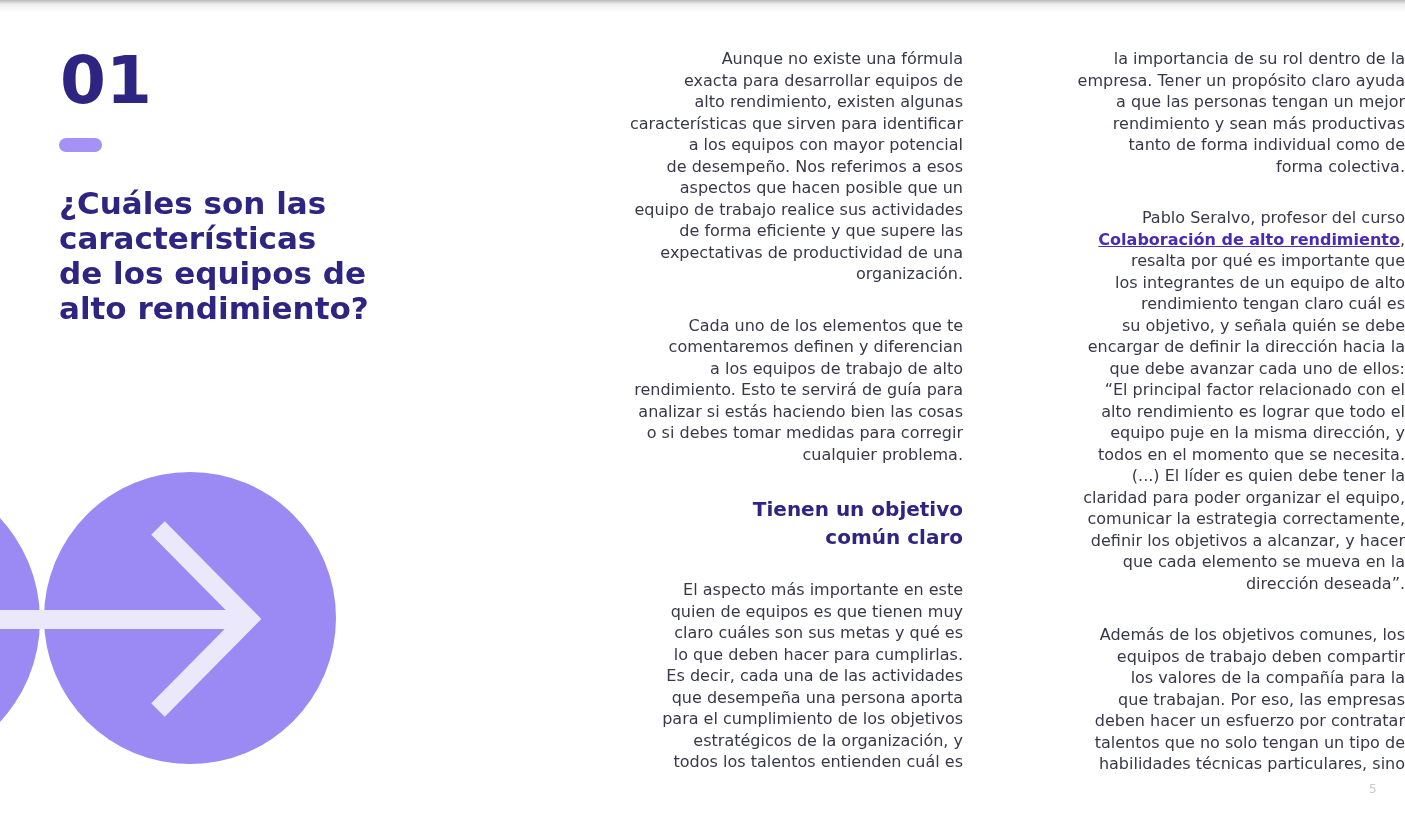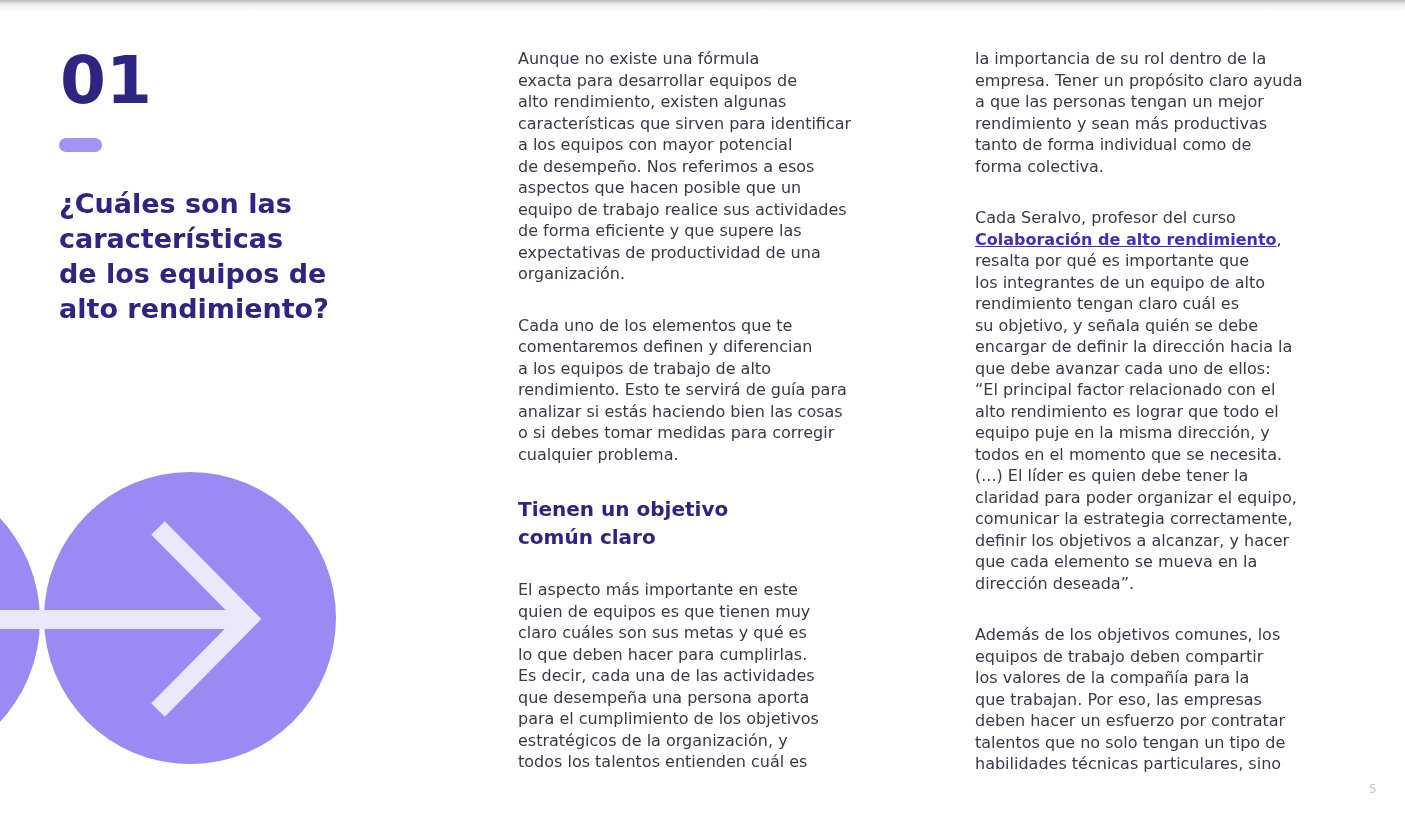--- a/index.html
+++ b/index.html
@@ -16,25 +16,25 @@
     position:absolute; left:60px; top:48px;
     font-size:66px; line-height:1; font-weight:700;
     color:var(--accent-dark,#2e2482);
   }
   .dash {
     position:absolute; left:59px; top:138px; width:43px; height:14px;
     border-radius:7px; background:var(--accent-dash,#a492f7);
   }
   .title {
     position:absolute; left:59px; top:186px; margin:0; width:360px;
-    font-size:27px; line-height:35px; font-weight:700;
+    font-size:31px; line-height:35px; font-weight:700;
     color:var(--accent-dark,#2e2482); white-space:pre-line;
   }
   .graphic { position:absolute; left:0; top:462px; width:400px; height:330px; }
-  .col { position:absolute; top:48px; }
+  .col { position:absolute; top:48px;text-align:right; }
   .mid { left:518px; width:445px; }
   .right { left:975px; width:430px; }
   p.body {
     margin:0 0 30px 0; font-size:16px; line-height:21.5px;
     color:var(--body-text,#383849); white-space:pre-line;
   }
   p.body .bold { font-weight:400; }
   .subhead {
     margin:30px 0 28px 0; font-size:20px; line-height:28px; font-weight:700;
     color:var(--accent-dark,#2e2482); white-space:pre-line;
@@ -103,21 +103,21 @@
 todos los talentos entienden cuál es</span></p>
   </main>
 
   <section class="col right">
     <p class="body"><span>la importancia de su rol dentro de la
 empresa. Tener un propósito claro ayuda
 a que las personas tengan un mejor
 rendimiento y sean más productivas
 tanto de forma individual como de
 forma colectiva.</span></p>
-    <p class="body"><span>Cada Seralvo, profesor del curso
+    <p class="body"><span>Pablo Seralvo, profesor del curso
 </span><a href="#" class="link">Colaboración de alto rendimiento</a><span>,
 resalta por qué es importante que
 los integrantes de un equipo de alto
 rendimiento tengan claro cuál es
 su objetivo, y señala quién se debe
 encargar de definir la dirección hacia la
 que debe avanzar cada uno de ellos:
 “El principal factor relacionado con el
 alto rendimiento es lograr que todo el
 equipo puje en la misma dirección, y

